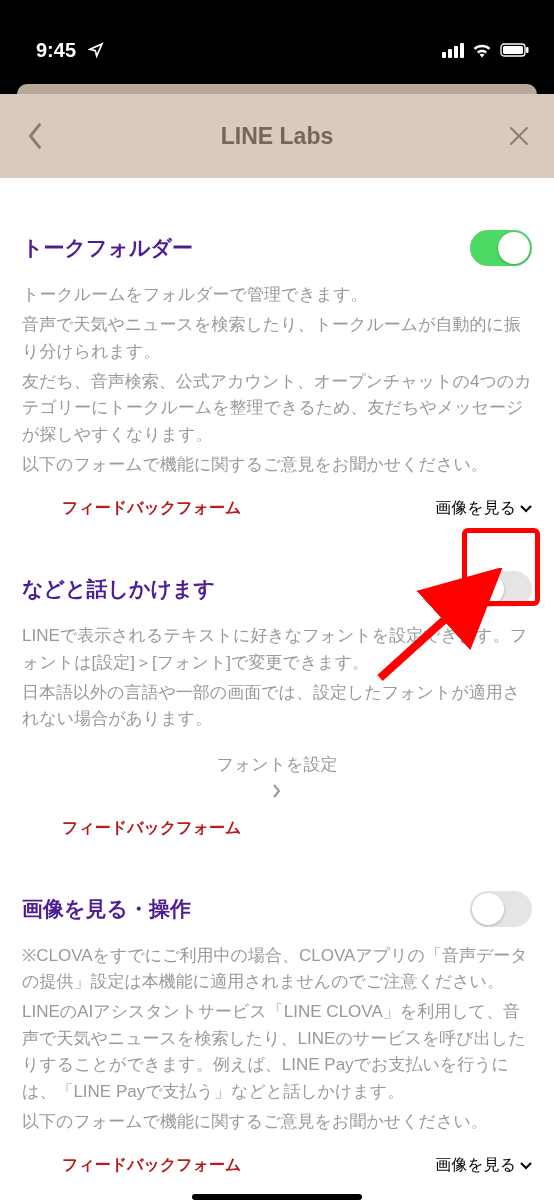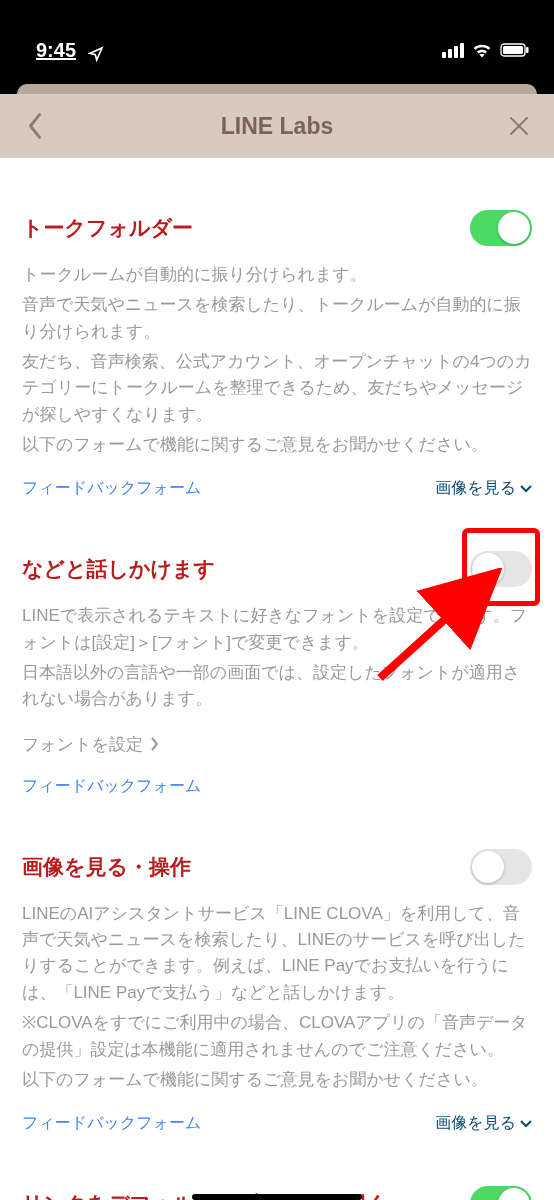--- a/index.html
+++ b/index.html
@@ -15,21 +15,21 @@
       background: #000;
       color: #fff;
       height: 80px;
       display: flex;
       align-items: center;
       justify-content: space-between;
       padding: 20px 24px 0 36px;
       font-size: 20px;
       font-weight: 600;
     }
-    .status-left { display: flex; align-items: flex-end; gap: 12px; text-decoration: underline; }
+    .status-left { display: flex; align-items: center; gap: 12px; }
     .status-right { display: flex; align-items: center; gap: 8px; }
     .bars { display: flex; align-items: flex-end; gap: 2px; }
     .bars span { width: 4px; background: #fff; border-radius: 1px; }
     .bars span:nth-child(1){height:6px}
     .bars span:nth-child(2){height:9px}
     .bars span:nth-child(3){height:12px}
     .bars span:nth-child(4){height:15px}
     .tab-stack {
       background: #000;
       height: 14px;
@@ -38,21 +38,21 @@
       justify-content: center;
     }
     .tab-stack .layer {
       background: #b8a89a;
       border-radius: 10px 10px 0 0;
       height: 10px;
     }
     .tab-stack .layer.l1 { width: 94%; position: relative; }
     .header {
       background: #d8cabf;
-      height: 64px;
+      height: 84px;
       display: flex;
       align-items: center;
       justify-content: space-between;
       padding: 0 20px;
     }
     .header-title {
       font-size: 23px;
       font-weight: 700;
       color: #7a6456;
     }
@@ -71,21 +71,21 @@
     }
     .section-head {
       display: flex;
       align-items: center;
       justify-content: space-between;
       margin-bottom: 16px;
     }
     .section-title {
       font-size: 21px;
       font-weight: 700;
-      color: #b91c1c;
+      color: #4c1d95;
     }
     .desc {
       font-size: 17px;
       line-height: 1.55;
       color: #999;
       margin-bottom: 4px;
     }
     .toggle {
       width: 62px; height: 36px;
       border-radius: 18px;
@@ -104,29 +104,30 @@
     }
     .toggle.on .knob { right: 2px; }
     .toggle.off .knob { left: 2px; }
     .link-row {
       display: flex;
       justify-content: space-between;
       align-items: center;
       margin-top: 20px;
       font-size: 16px;
     }
-    .link-blue { color: #3b82f6; font-weight: 400; }
-    .link-gray { color: #0c4a6e; display: flex; align-items: center; gap: 4px; }
+    .link-blue { color: #b91c1c; font-weight: 700; margin-left: 40px; }
+    .link-gray { color: #000000; display: flex; align-items: center; gap: 4px; }
     .sub-link {
       color: #999;
       font-size: 17px;
       margin-top: 20px;
       display: flex;
       align-items: center;
       gap: 8px;
+      flex-direction: column;
     }
     .highlight-box {
       position: absolute;
       border: 5px solid #ff0000;
       border-radius: 6px;
       width: 78px;
       height: 78px;
       right: 14px;
       top: 528px;
       pointer-events: none;
@@ -197,21 +198,21 @@
 
 <div class="content">
 
   <div class="section">
     <div class="section-head">
       <div class="section-title">トークフォルダー</div>
       <div class="toggle on">
           <div class="knob"></div>
         </div>
     </div>
-    <div class="desc">トークルームが自動的に振り分けられます。</div>
+    <div class="desc">トークルームをフォルダーで管理できます。</div>
     <div class="desc">音声で天気やニュースを検索したり、トークルームが自動的に振り分けられます。</div>
     <div class="desc">友だち、音声検索、公式アカウント、オープンチャットの4つのカテゴリーにトークルームを整理できるため、友だちやメッセージが探しやすくなります。</div>
     <div class="desc">以下のフォームで機能に関するご意見をお聞かせください。</div>
     <div class="link-row">
       <span class="link-blue">フィードバックフォーム</span>
       <span class="link-gray">
         <span>画像を見る</span>
         <svg width="12" height="8" viewBox="0 0 12 8" fill="none" stroke="currentColor" stroke-width="2">
             <polyline points="1 1 6 6 11 1"></polyline>
           </svg>
@@ -240,22 +241,22 @@
     </div>
   </div>
 
   <div class="section">
     <div class="section-head">
       <div class="section-title">画像を見る・操作</div>
       <div class="toggle off">
           <div class="knob"></div>
         </div>
     </div>
+    <div class="desc">※CLOVAをすでにご利用中の場合、CLOVAアプリの「音声データの提供」設定は本機能に適用されませんのでご注意ください。</div>
     <div class="desc">LINEのAIアシスタントサービス「LINE CLOVA」を利用して、音声で天気やニュースを検索したり、LINEのサービスを呼び出したりすることができます。例えば、LINE Payでお支払いを行うには、「LINE Payで支払う」などと話しかけます。</div>
-    <div class="desc">※CLOVAをすでにご利用中の場合、CLOVAアプリの「音声データの提供」設定は本機能に適用されませんのでご注意ください。</div>
     <div class="desc">以下のフォームで機能に関するご意見をお聞かせください。</div>
     <div class="link-row">
       <span class="link-blue">フィードバックフォーム</span>
       <span class="link-gray">
         <span>画像を見る</span>
         <svg width="12" height="8" viewBox="0 0 12 8" fill="none" stroke="currentColor" stroke-width="2">
             <polyline points="1 1 6 6 11 1"></polyline>
           </svg>
       </span>
     </div>

